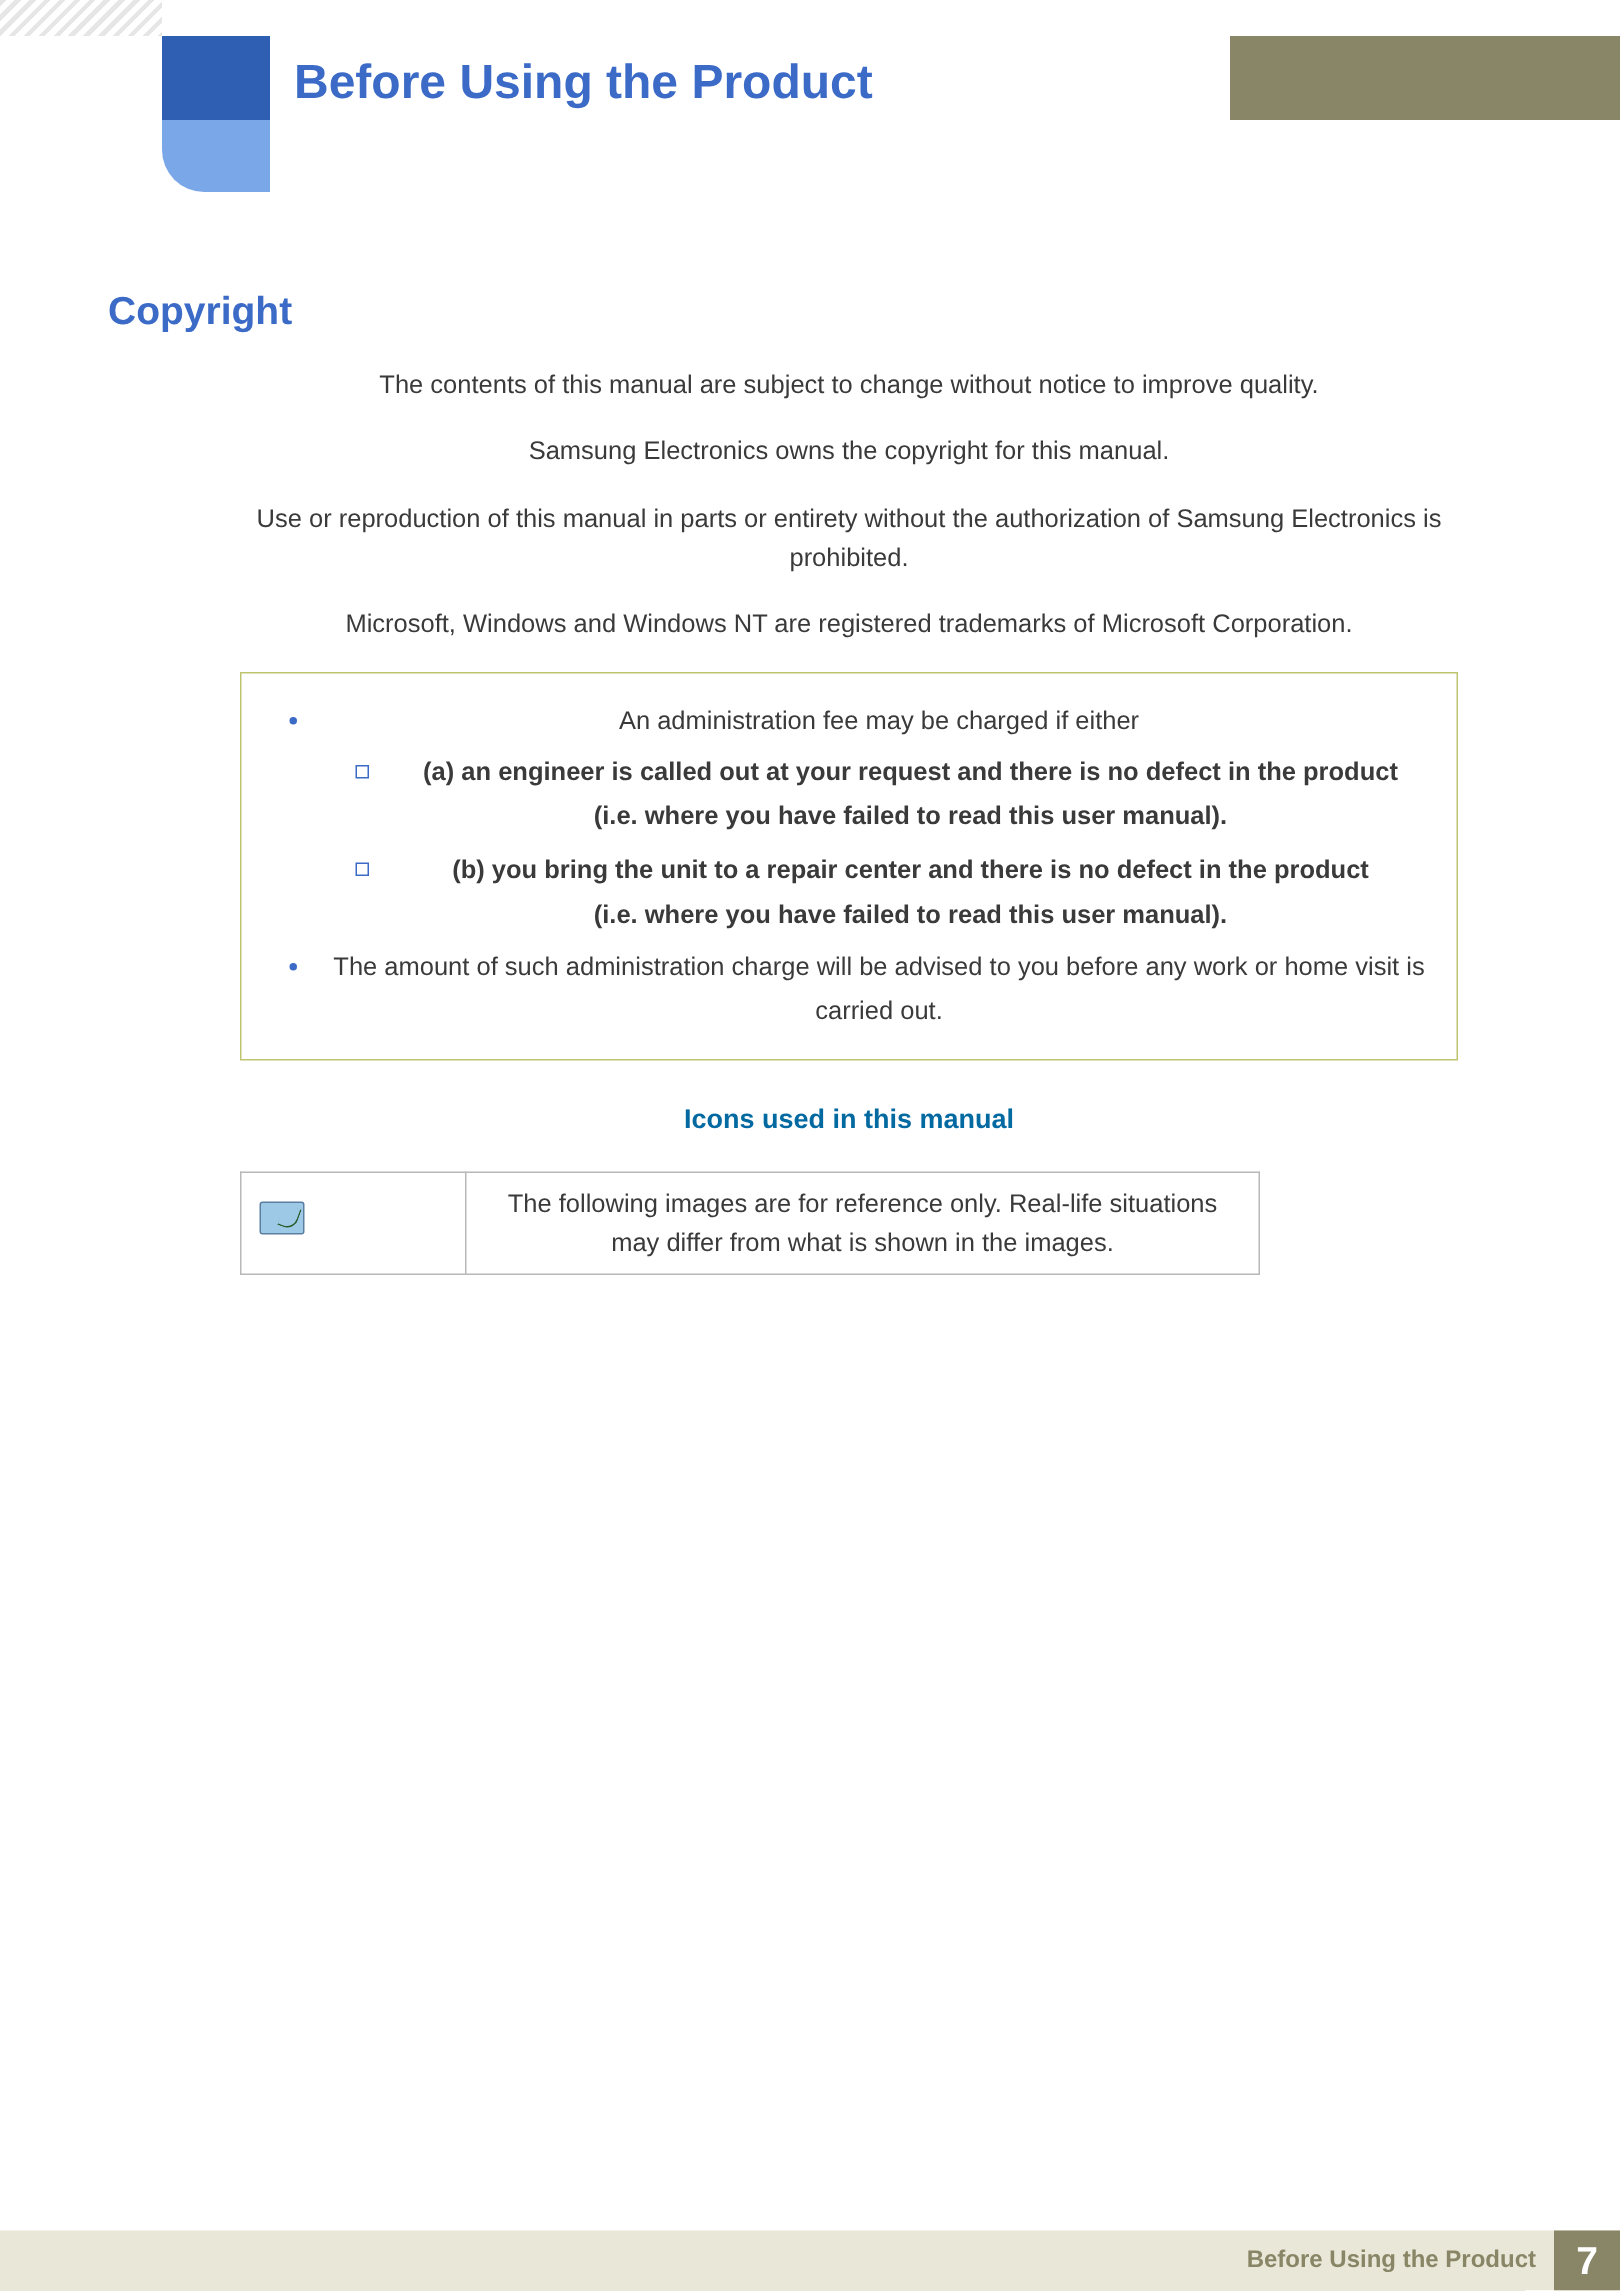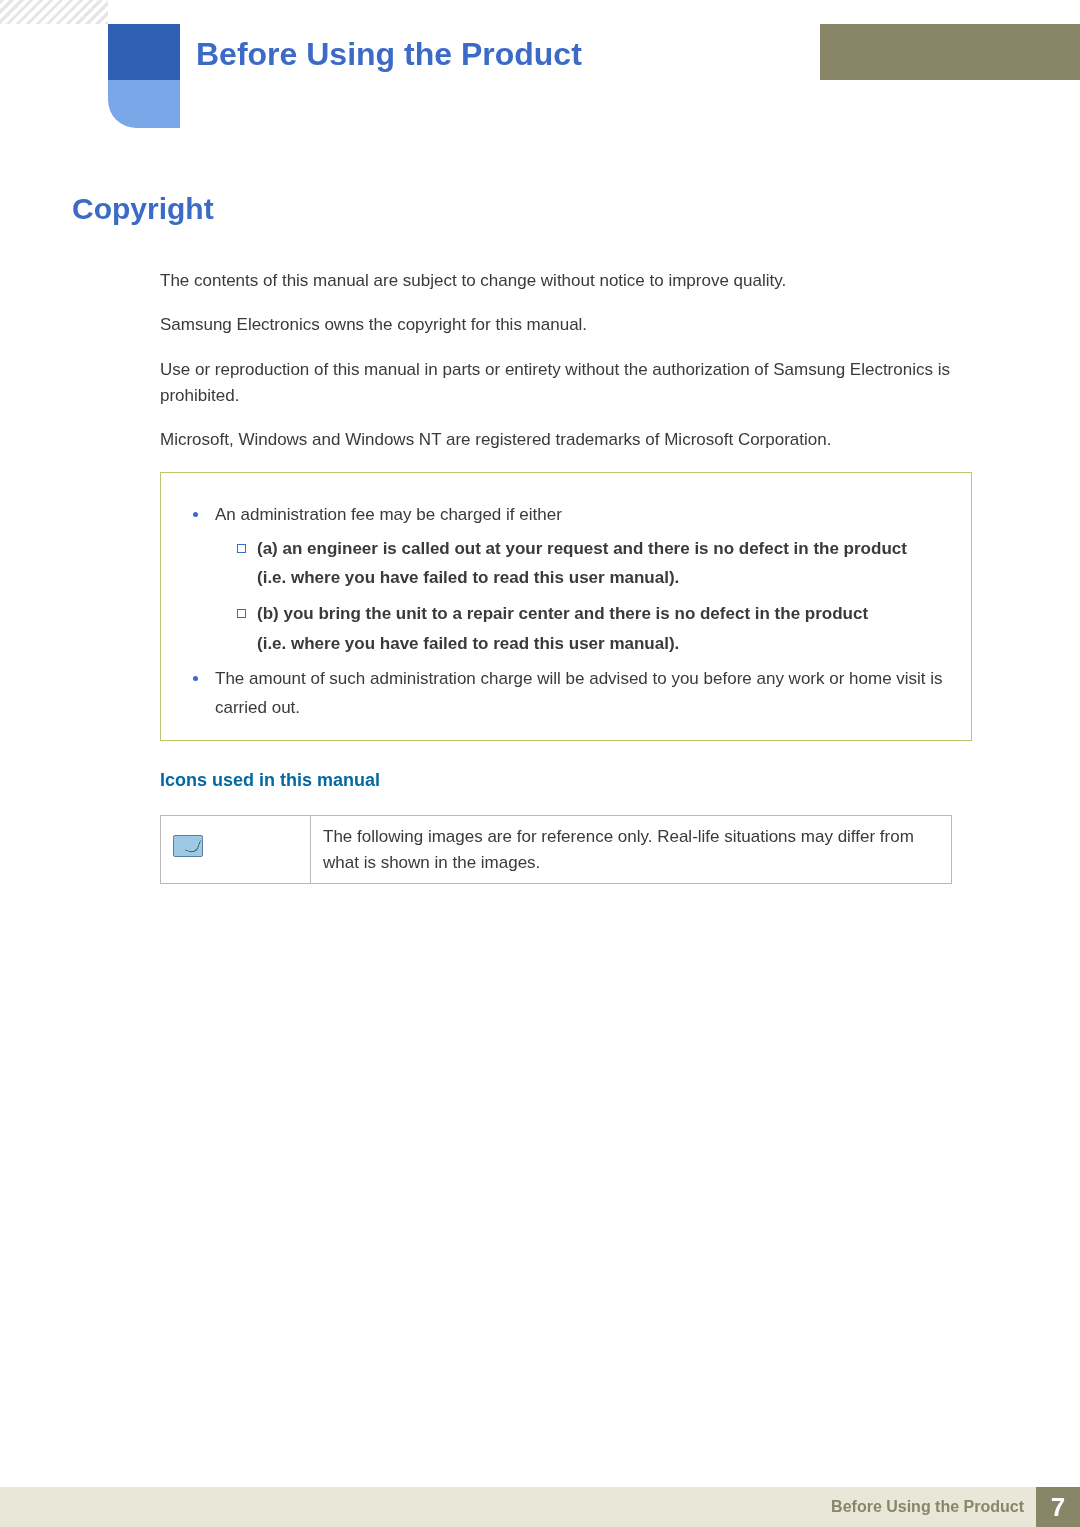--- a/index.html
+++ b/index.html
@@ -49,40 +49,41 @@
     padding: 8px 0 8px 0;
   }
 
   
   
 
   .section-title {
     position: absolute;
     left: 72px;
     top: 192px;
-    font-size: 30px;
+    font-size: 26px;
     font-weight: bold;
     color: #3b6ac7;
   }
 
   .body-text {
     position: absolute;
     left: 160px;
     right: 108px;
-    top: 268px;
+    top: 244px;
     font-size: 17px;
     line-height: 1.55;
     color: #3a3a3a;
+    text-align: center;
   }
   .body-text p { margin-bottom: 18px; }
 
   .note-box {
     border: 1px solid #bfc56f;
     background: #ffffff;
-    padding: 22px 14px 12px 14px;
+    padding: 12px 14px 12px 14px;
     margin-top: 4px;
     margin-bottom: 26px;
   }
   .note-box ul.level1 {
     list-style: none;
     padding-left: 0;
   }
   .note-box ul.level1 > li {
     position: relative;
     padding-left: 40px;
@@ -119,21 +120,21 @@
 
   .subheading {
     color: #0369a1;
     font-size: 18px;
     font-weight: bold;
     margin-bottom: 20px;
   }
 
   .icon-table {
     border-collapse: collapse;
-    width: 792px;
+    width: 680px;
     font-size: 17px;
   }
   .icon-table td {
     border: 1px solid #b8b8b8;
     padding: 8px 12px;
     vertical-align: middle;
     line-height: 1.5;
   }
   .icon-cell {
     width: 150px;

